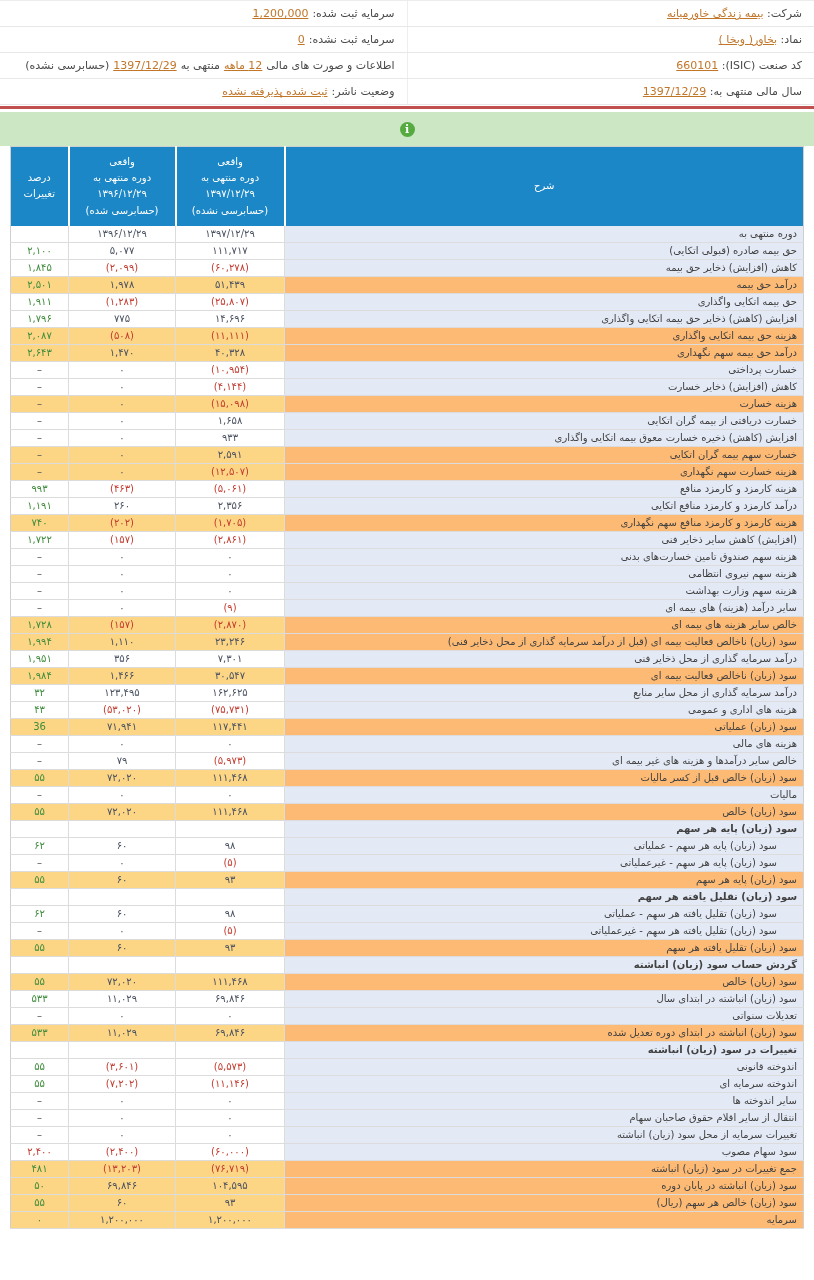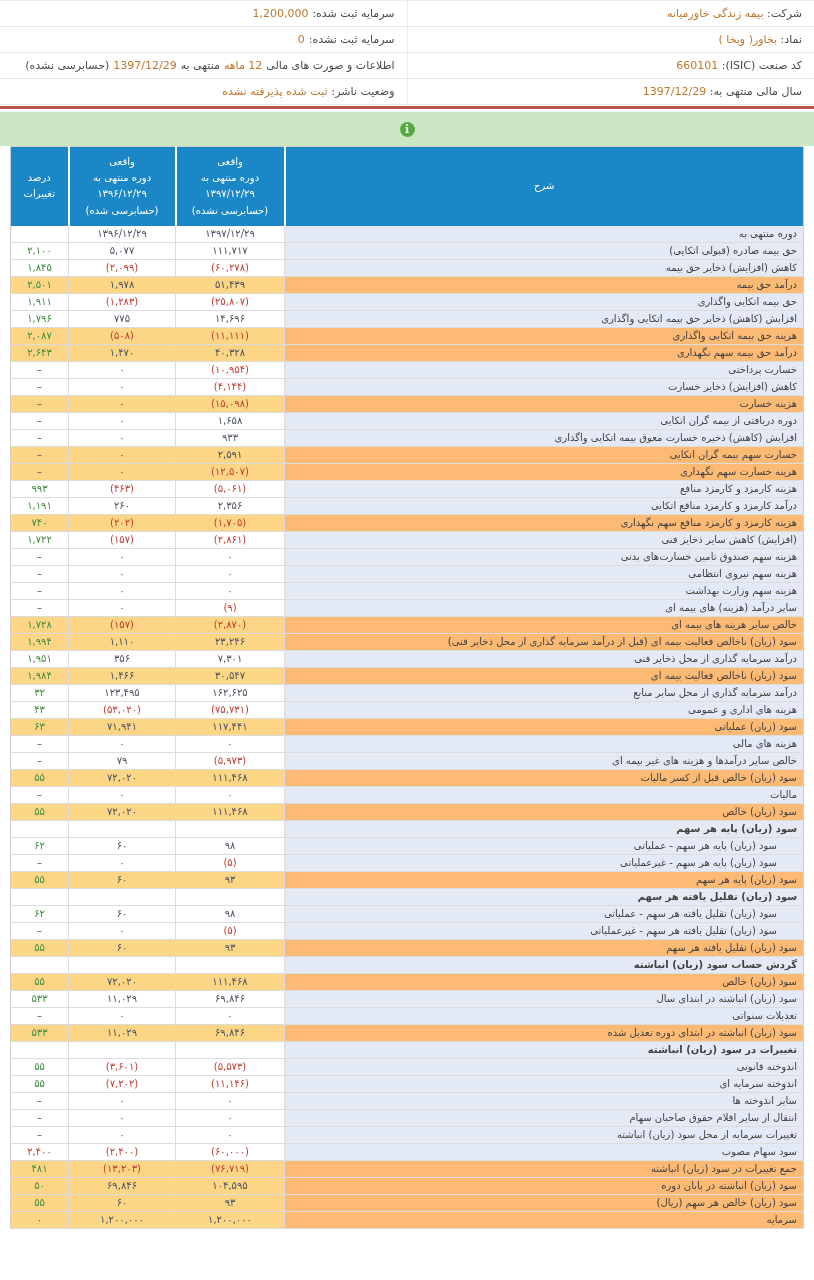--- a/index.html
+++ b/index.html
@@ -5,21 +5,21 @@
   html,body{margin:0;padding:0;background:#fff;}
   .page{width:814px;height:1280px;position:relative;background:#fff;direction:rtl;
         font-family:"DejaVu Sans",sans-serif;color:#3f3f3f;overflow:hidden;}
 
   
   .info-table{border-top:1px solid #ececec;}
   .info-row{display:flex;height:25px;align-items:center;border-bottom:1px solid #e7e7e7;font-size:11px;}
   .info-cell{flex:1;padding:0 12px;white-space:nowrap;overflow:hidden;}
   .info-cell.left{border-right:1px solid #eee;height:100%;display:flex;align-items:center;gap:4px;}
   .lbl{color:#4a4a4a;}
-  .val{color:#c1762a;}
+  .val{color:#c1762a;text-decoration:underline;}
   .dark{color:#4a4a4a;}
 
   .red-line{height:3px;background:#c0504d;margin-top:1px;}
 
   
   .banner{background:#cbe7c3;text-align:center;padding:6px 0 9px;margin-top:3px;}
   .banner .info-icon{display:inline-block;width:15px;height:15px;border-radius:50%;
       background:#55ab40;color:#fff;font-weight:bold;font-size:11px;line-height:15px;
       font-family:"DejaVu Serif",serif;}
   .banner .banner-text{margin-top:4px;font-size:11px;color:#4e4e4e;}
@@ -203,21 +203,21 @@
           <td class="num"><span dir="ltr" class="cell-val">۰</span></td>
           <td class="num"><span dir="ltr" class="pct-dash">–</span></td>
         </tr>
         <tr class="hl">
           <td class="desc">هزینه خسارت</td>
           <td class="num"><span dir="ltr" class="cell-neg">(۱۵,۰۹۸)</span></td>
           <td class="num"><span dir="ltr" class="cell-val">۰</span></td>
           <td class="num"><span dir="ltr" class="pct-dash">–</span></td>
         </tr>
         <tr>
-          <td class="desc">دوره دریافتی از بیمه گران اتکایی</td>
+          <td class="desc">خسارت دریافتی از بیمه گران اتکایی</td>
           <td class="num"><span dir="ltr" class="cell-val">۱,۶۵۸</span></td>
           <td class="num"><span dir="ltr" class="cell-val">۰</span></td>
           <td class="num"><span dir="ltr" class="pct-dash">–</span></td>
         </tr>
         <tr>
           <td class="desc">افزایش (کاهش) ذخیره خسارت معوق بیمه اتکایی واگذاری</td>
           <td class="num"><span dir="ltr" class="cell-val">۹۳۳</span></td>
           <td class="num"><span dir="ltr" class="cell-val">۰</span></td>
           <td class="num"><span dir="ltr" class="pct-dash">–</span></td>
         </tr>
@@ -314,21 +314,21 @@
         <tr>
           <td class="desc">هزینه های اداری و عمومی</td>
           <td class="num"><span dir="ltr" class="cell-neg">(۷۵,۷۳۱)</span></td>
           <td class="num"><span dir="ltr" class="cell-neg">(۵۳,۰۲۰)</span></td>
           <td class="num"><span dir="ltr" class="pct-up">۴۳</span></td>
         </tr>
         <tr class="hl">
           <td class="desc">سود (زیان) عملیاتی</td>
           <td class="num"><span dir="ltr" class="cell-val">۱۱۷,۴۴۱</span></td>
           <td class="num"><span dir="ltr" class="cell-val">۷۱,۹۴۱</span></td>
-          <td class="num"><span dir="ltr" class="pct-up">۶۳</span></td>
+          <td class="num"><span dir="ltr" class="pct-up">36</span></td>
         </tr>
         <tr>
           <td class="desc">هزینه های مالی</td>
           <td class="num"><span dir="ltr" class="cell-val">۰</span></td>
           <td class="num"><span dir="ltr" class="cell-val">۰</span></td>
           <td class="num"><span dir="ltr" class="pct-dash">–</span></td>
         </tr>
         <tr>
           <td class="desc">خالص سایر درآمدها و هزینه های غیر بیمه ای</td>
           <td class="num"><span dir="ltr" class="cell-neg">(۵,۹۷۳)</span></td>

